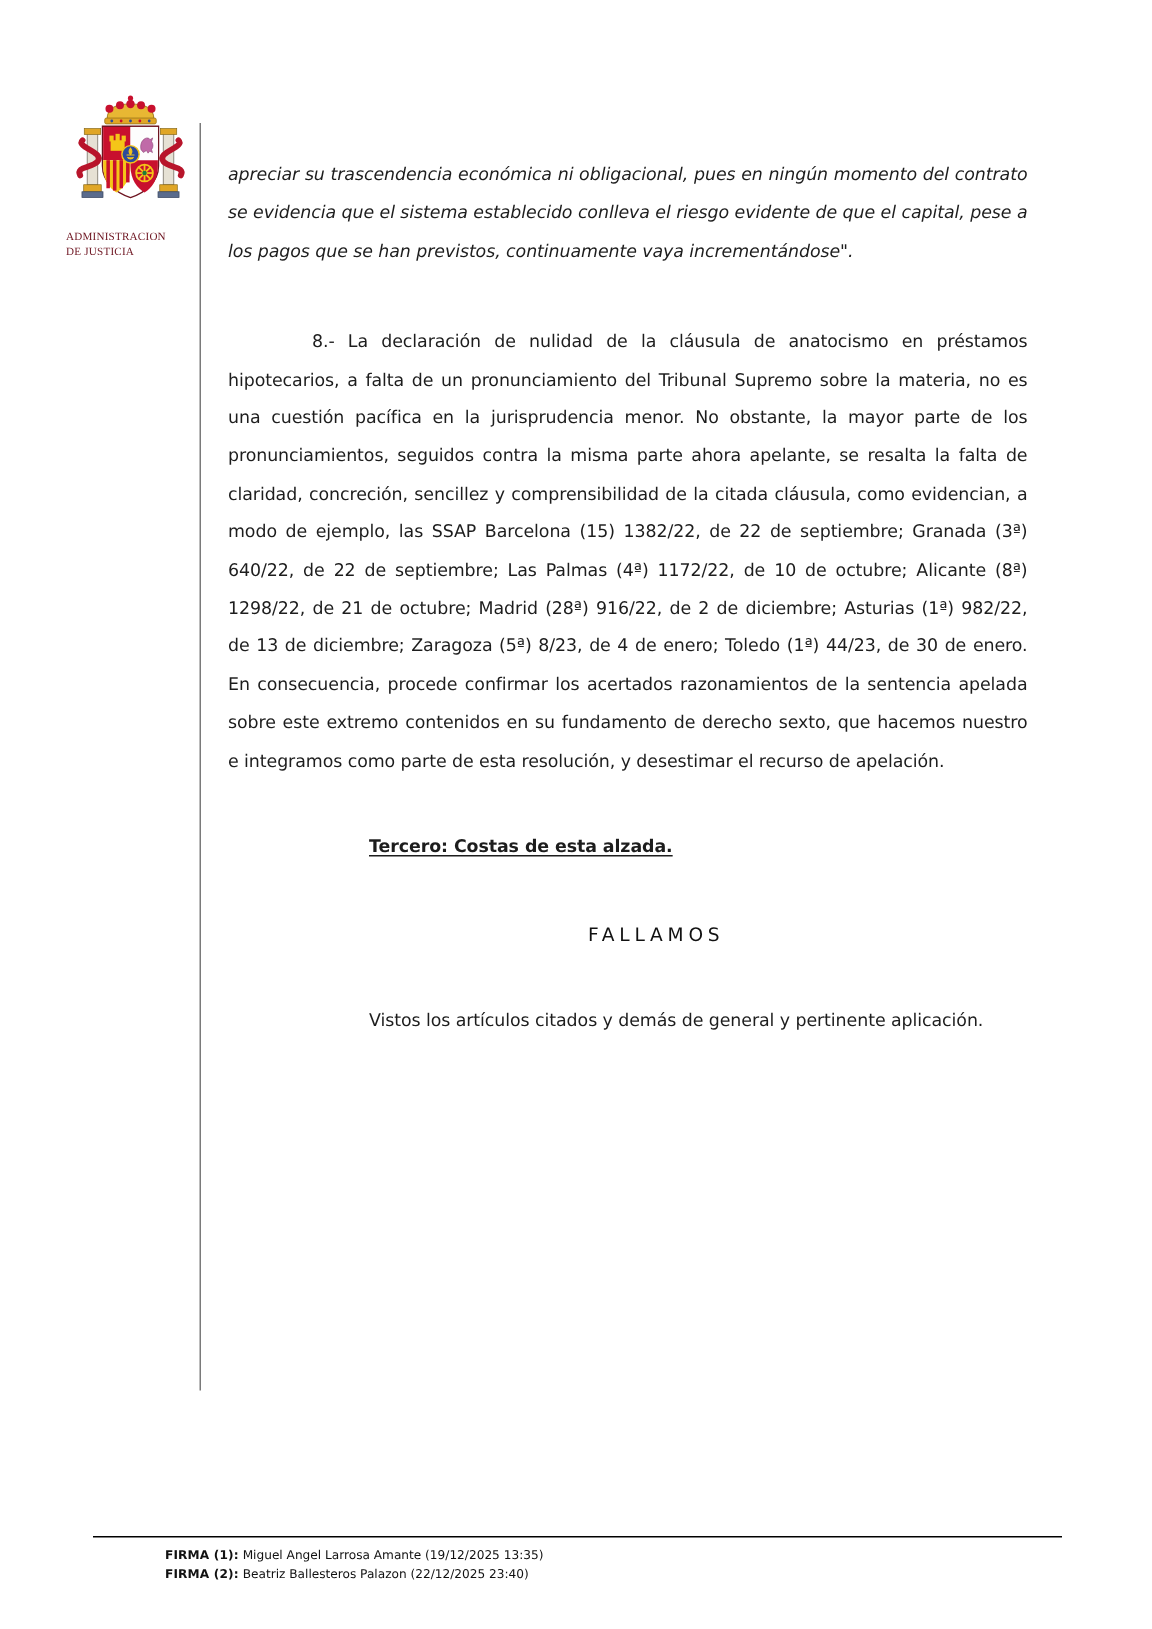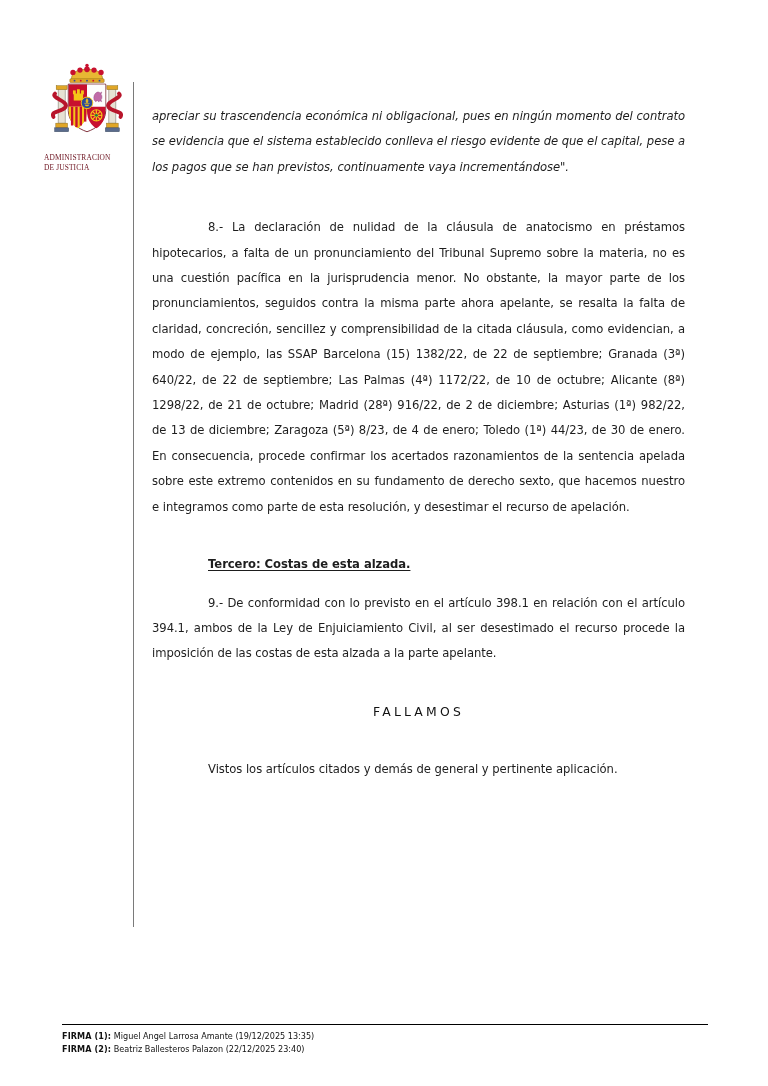--- a/index.html
+++ b/index.html
@@ -73,21 +73,21 @@
     line-height: 25.4px;
     text-align: justify;
     text-justify: inter-word;
     letter-spacing: -0.05px;
     color: #1d1d1d;
   }
   p.para.indent { text-indent: 56px; }
   p.para.italic { font-style: italic; }
   p.para.gap-sm  { margin-top: 13px; }
   p.para.gap-md  { margin-top: 35px; }
-  p.para.gap-lg  { margin-top: 32px; }
+  p.para.gap-lg  { margin-top: 32px; margin-left: 38px; }
 
   .heading-underline {
     font-weight: bold;
     text-decoration: underline;
     text-underline-offset: 2px;
   }
 
   p.centered {
     margin: 0;
     text-align: center;
@@ -114,20 +114,21 @@
     margin-bottom: 5px;
   }
   .sig-grid {
     position: relative;
     width: 100%;
   }
   .sig-row {
     display: flex;
     align-items: flex-start;
     height: 13px;
+    margin-left: 48px;
   }
   .sig-cell {
     font-size: 8.1px;
     line-height: 13px;
     color: #111111;
     white-space: nowrap;
   }
   .sig-cell.col1 { width: 346px; flex: 0 0 346px; }
   .sig-cell.col2 { flex: 1 1 auto; }
   .sig-label {
@@ -220,21 +221,20 @@
   <div class="vrule"></div>
 
   <div class="body-col">
 
     <p class="para italic">apreciar su trascendencia económica ni obligacional, pues en ningún momento del contrato se evidencia que el sistema establecido conlleva el riesgo evidente de que el capital, pese a los pagos que se han previstos, continuamente vaya incrementándose".</p>
 
     <p class="para indent gap-md">8.- La declaración de nulidad de la cláusula de anatocismo en préstamos hipotecarios, a falta de un pronunciamiento del Tribunal Supremo sobre la materia, no es una cuestión pacífica en la jurisprudencia menor. No obstante, la mayor parte de los pronunciamientos, seguidos contra la misma parte ahora apelante, se resalta la falta de claridad, concreción, sencillez y comprensibilidad de la citada cláusula, como evidencian, a modo de ejemplo, las SSAP Barcelona (15) 1382/22, de 22 de septiembre; Granada (3ª) 640/22, de 22 de septiembre; Las Palmas (4ª) 1172/22, de 10 de octubre; Alicante (8ª) 1298/22, de 21 de octubre; Madrid (28ª) 916/22, de 2 de diciembre; Asturias (1ª) 982/22, de 13 de diciembre; Zaragoza (5ª) 8/23, de 4 de enero; Toledo (1ª) 44/23, de 30 de enero. En consecuencia, procede confirmar los acertados razonamientos de la sentencia apelada sobre este extremo contenidos en su fundamento de derecho sexto, que hacemos nuestro e integramos como parte de esta resolución, y desestimar el recurso de apelación.</p>
 
     <p class="para indent gap-lg"><span class="heading-underline">Tercero: Costas de esta alzada.</span></p>
 
-    <p class="para indent gap-sm">9.- De conformidad con lo previsto en el artículo 398.1 en relación con el artículo 394.1, ambos de la Ley de Enjuiciamiento Civil, al ser desestimado el recurso procede la imposición de las costas de esta alzada a la parte apelante.</p>
 
     <p class="para centered gap-lg"><span class="fallamos">FALLAMOS</span></p>
 
     <p class="para indent gap-lg">Vistos los artículos citados y demás de general y pertinente aplicación.</p>
 
   </div>
 
   <div class="footer">
     <div class="footer-rule"></div>
     <div class="sig-grid">

